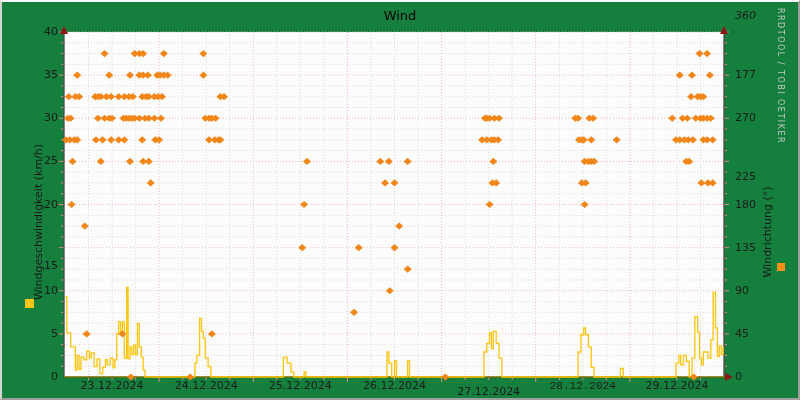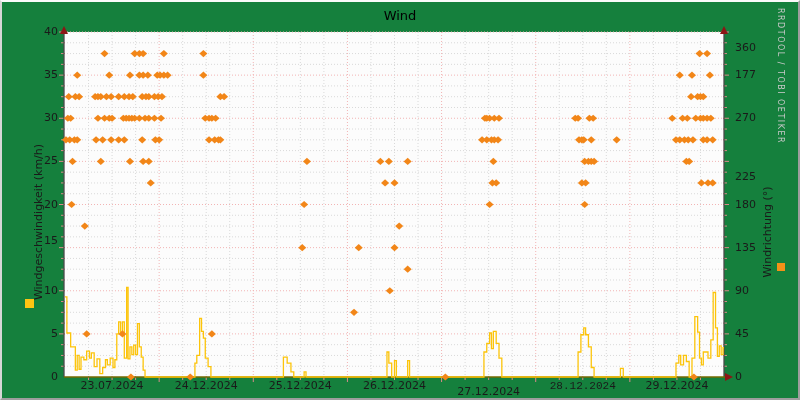--- a/index.html
+++ b/index.html
@@ -361,36 +361,36 @@
   <div class="title">Wind</div>
   <div class="ylab left">Windgeschwindigkeit (km/h)</div>
   <div class="ylab right">Windrichtung (°)</div>
   <div class="wm">RRDTOOL / TOBI OETIKER</div>
   <span class="legsq" id="legL" style="left: 23px; top: 297px; background: rgb(253, 197, 19);"></span>
   <span class="legsq" id="legR" style="left: 775px; top: 261px; width: 8px; height: 8px; background: rgb(243, 145, 24);"></span>
   <div id="ticks">
       <span class="tick ltick" style="left:20px;top:369px;">0</span>
       <span class="tick ltick" style="left:20px;top:325.875px;">5</span>
       <span class="tick ltick" style="left:20px;top:282.75px;">10</span>
-      <span class="tick ltick" style="left:20px;top:233px;">15</span>
+      <span class="tick ltick" style="left:20px;top:258px;">15</span>
       <span class="tick ltick" style="left:20px;top:196.5px;">20</span>
       <span class="tick ltick" style="left:20px;top:153.375px;">25</span>
       <span class="tick ltick" style="left:20px;top:110.25px;">30</span>
       <span class="tick ltick" style="left:20px;top:67.125px;">35</span>
       <span class="tick ltick" style="left:20px;top:24px;">40</span>
       <span class="tick rtick" style="left:733px;top:369px;">0</span>
       <span class="tick rtick" style="left:733px;top:325.875px;">45</span>
       <span class="tick rtick" style="left:733px;top:282.75px;">90</span>
       <span class="tick rtick" style="left:733px;top:239.625px;">135</span>
       <span class="tick rtick" style="left:733px;top:196.5px;">180</span>
       <span class="tick rtick" style="left:733px;top:153.375px;margin-top:16px;">225</span>
       <span class="tick rtick" style="left:733px;top:110.25px;">270</span>
       <span class="tick rtick" style="left:733px;top:67.125px;">177</span>
-      <span class="tick rtick" style="left:733px;top:40px;">360</span>
-      <span class="tick xtick" style="left:70.07142857142857px;top:378px;">23.07.2024</span>
+      <span class="tick rtick" style="left:733px;top:8px;font-style:italic;">360</span>
+      <span class="tick xtick" style="left:70.07142857142857px;top:378px;">23.12.2024</span>
       <span class="tick xtick" style="left:164.21428571428572px;top:378px;">24.12.2024</span>
       <span class="tick xtick" style="left:258.3571428571429px;top:378px;">25.12.2024</span>
       <span class="tick xtick" style="left:352.5px;top:378px;">26.12.2024</span>
       <span class="tick xtick" style="left:446.64285714285717px;top:384px;">27.12.2024</span>
       <span class="tick xtick" style="left:540.7857142857143px;top:378px;font-family:Liberation Mono, monospace;">28.12.2024</span>
       <span class="tick xtick" style="left:634.9285714285714px;top:378px;">29.12.2024</span>
     </div>
 </div>
 
 </body></html>

